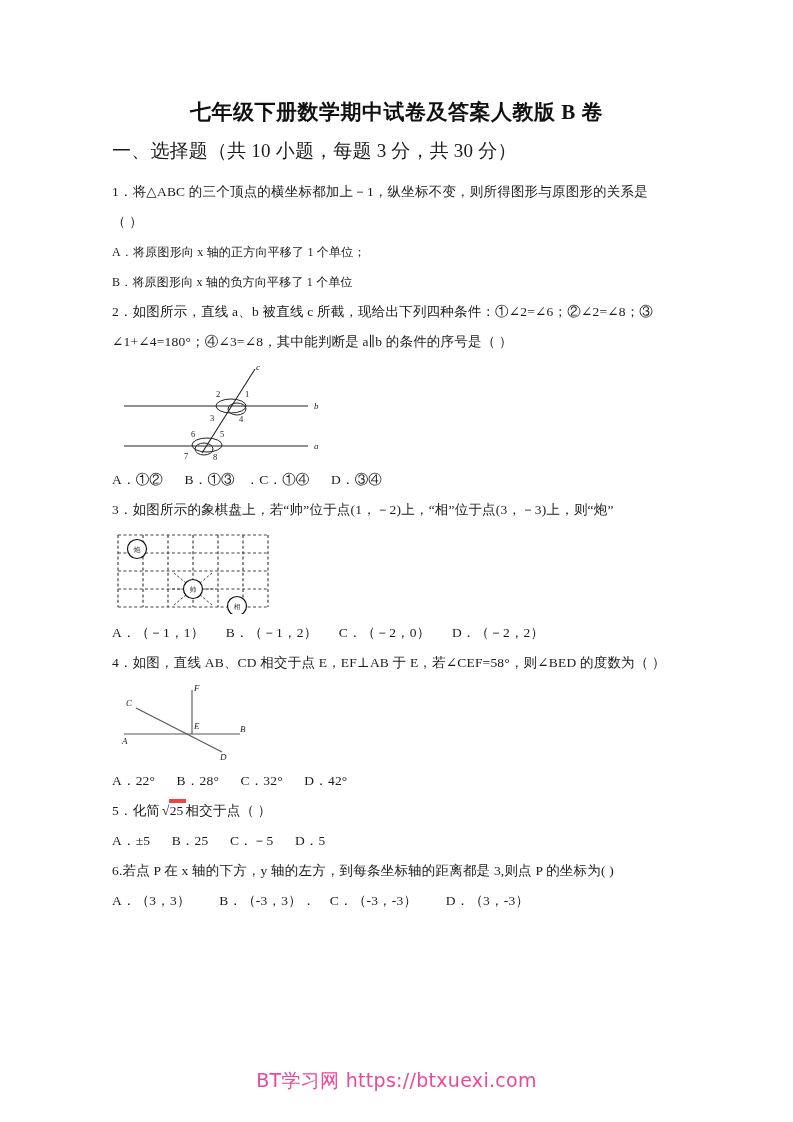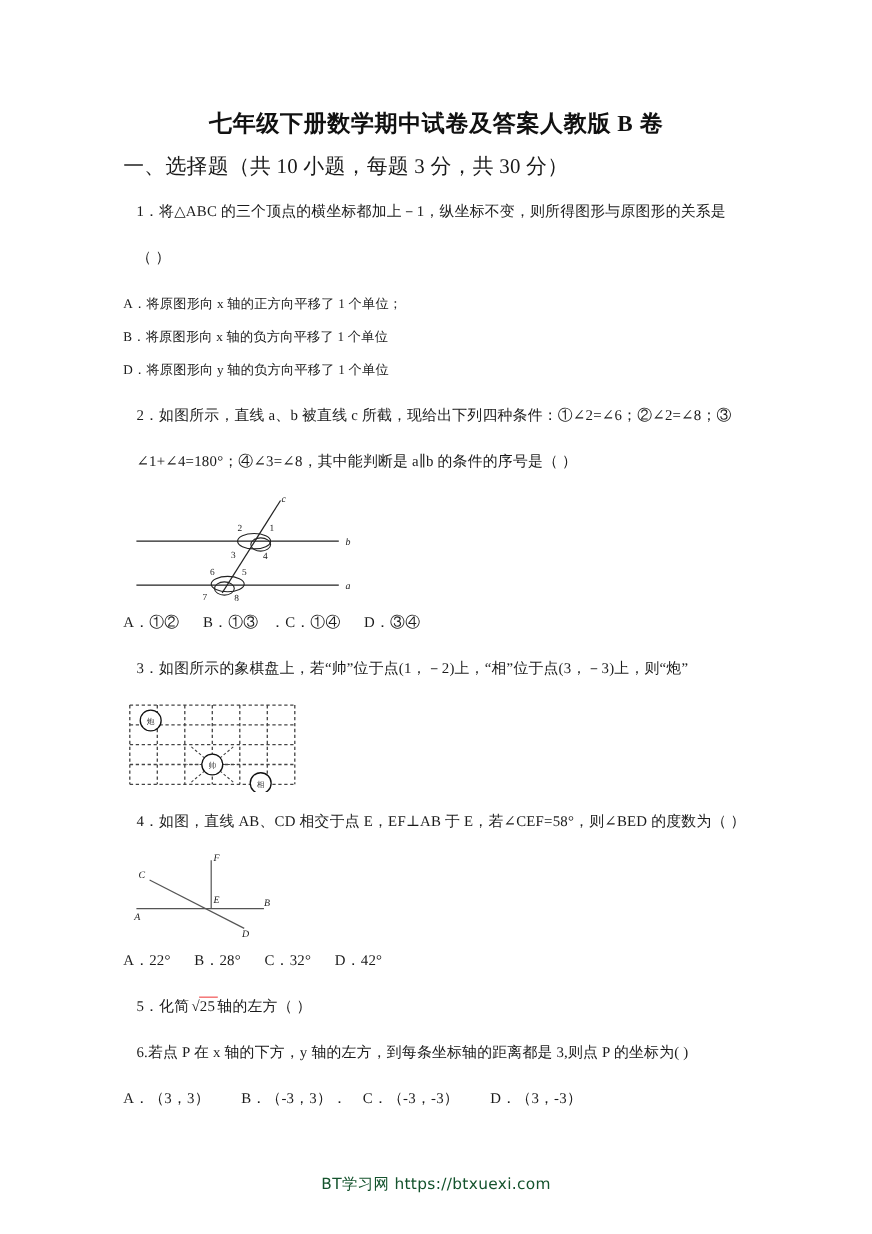--- a/index.html
+++ b/index.html
@@ -38,21 +38,21 @@
     width: 600px;
   }
   .section-head {
     font-size: 19px;
     margin: 0 0 13px 0;
     letter-spacing: 0.2px;
   }
   .qline {
     font-size: 13.5px;
     line-height: 30px;
-    margin: 12px;
+    margin: 0;
     letter-spacing: 0.2px;
   }
   .opt-row {
     font-size: 13.5px;
     line-height: 30px;
     margin: 0;
     white-space: pre;
     letter-spacing: 0.2px;
   }
   .opt-block .opt-line {
@@ -63,33 +63,33 @@
   }
   .fig {
     margin: 4px 0 4px 0;
   }
   .sqrt-wrap {
     display: inline-block;
     position: relative;
     padding-left: 2px;
   }
   .radicand {
-    border-top: 1px solid #ef4444;
+    border-top: 4px solid #ef4444;
     padding: 0 2px 0 1px;
     margin-left: -1px;
   }
   .footer {
     position: absolute;
     left: 0;
     top: 1068px;
     width: 793px;
     text-align: center;
     font-family: "DejaVu Sans", "Liberation Sans", sans-serif;
-    font-size: 14px;
-    color: #14532d;
+    font-size: 19px;
+    color: #ec4899;
     letter-spacing: 0.3px;
   }
   svg { display: block; }
   .fig-label {
     font-family: "Liberation Serif", serif;
     font-style: italic;
     font-size: 9px;
     fill: #222;
   }
   .fig-num {
@@ -113,21 +113,20 @@
   <div class="content">
 
     <p class="section-head">一、选择题（共 10 小题，每题 3 分，共 30 分）</p>
 
     <div>
       <p class="qline">1．将△ABC 的三个顶点的横坐标都加上－1，纵坐标不变，则所得图形与原图形的关系是</p>
       <p class="qline">（   ）</p>
       <div class="opt-block">
         <p class="opt-line">A．将原图形向 x 轴的正方向平移了 1 个单位；</p>
         <p class="opt-line">B．将原图形向 x 轴的负方向平移了 1 个单位</p>
-        <p class="opt-line">D．将原图形向 y 轴的负方向平移了 1 个单位</p>
       </div>
     </div>
 
     <div>
       <p class="qline">2．如图所示，直线 a、b 被直线 c 所截，现给出下列四种条件：①∠2=∠6；②∠2=∠8；③</p>
       <p class="qline">∠1+∠4=180°；④∠3=∠8，其中能判断是 a∥b 的条件的序号是（ ）</p>
 
       <div class="fig">
         <svg width="235" height="100" viewBox="0 0 235 100">
 
@@ -190,20 +189,21 @@
 
           <circle cx="25" cy="20" r="9.5" fill="#fff" stroke="#111" stroke-width="1.2"></circle>
           <text class="piece-txt" x="25" y="23" text-anchor="middle">炮</text>
           <circle cx="81" cy="60" r="9.5" fill="#fff" stroke="#111" stroke-width="1.2"></circle>
           <text class="piece-txt" x="81" y="63" text-anchor="middle">帅</text>
           <circle cx="125" cy="77" r="9.5" fill="#fff" stroke="#111" stroke-width="1.2"></circle>
           <text class="piece-txt" x="125" y="80" text-anchor="middle">相</text>
         </svg>
       </div>
 
+      <p class="opt-row">A．（－1，1）      B．（－1，2）      C．（－2，0）      D．（－2，2）</p>
     </div>
 
     <div>
       <p class="qline">4．如图，直线 AB、CD 相交于点 E，EF⊥AB 于 E，若∠CEF=58°，则∠BED 的度数为（    ）</p>
 
       <div class="fig">
         <svg width="160" height="80" viewBox="0 0 160 80">
 
           <line x1="12" y1="52" x2="128" y2="52" stroke="#555" stroke-width="1.1"></line>
 
@@ -216,21 +216,22 @@
           <text class="fig-label" x="10" y="62">A</text>
           <text class="fig-label" x="128" y="50">B</text>
           <text class="fig-label" x="108" y="78">D</text>
         </svg>
       </div>
 
       <p class="opt-row">A．22°      B．28°      C．32°      D．42°</p>
     </div>
 
     <div>
-      <p class="qline"><span>5．化简</span><span class="sqrt-wrap"><span>√</span><span class="radicand">25</span></span><span>轴的左方（    ）</span></p>
+      <p class="qline"><span>5．化简</span><span class="sqrt-wrap"><span>√</span><span class="radicand">25</span></span><span>相交于点（    ）</span></p>
+      <p class="opt-row">A．±5      B．25      C．－5      D．5</p>
     </div>
 
     <div>
       <p class="qline">6.若点 P 在 x 轴的下方，y 轴的左方，到每条坐标轴的距离都是 3,则点 P 的坐标为(       )</p>
       <p class="opt-row">A．（3，3）        B．（-3，3）．    C．（-3，-3）        D．（3，-3）</p>
     </div>
 
   </div>
 
   <div class="footer">BT学习网 https://btxuexi.com</div>

